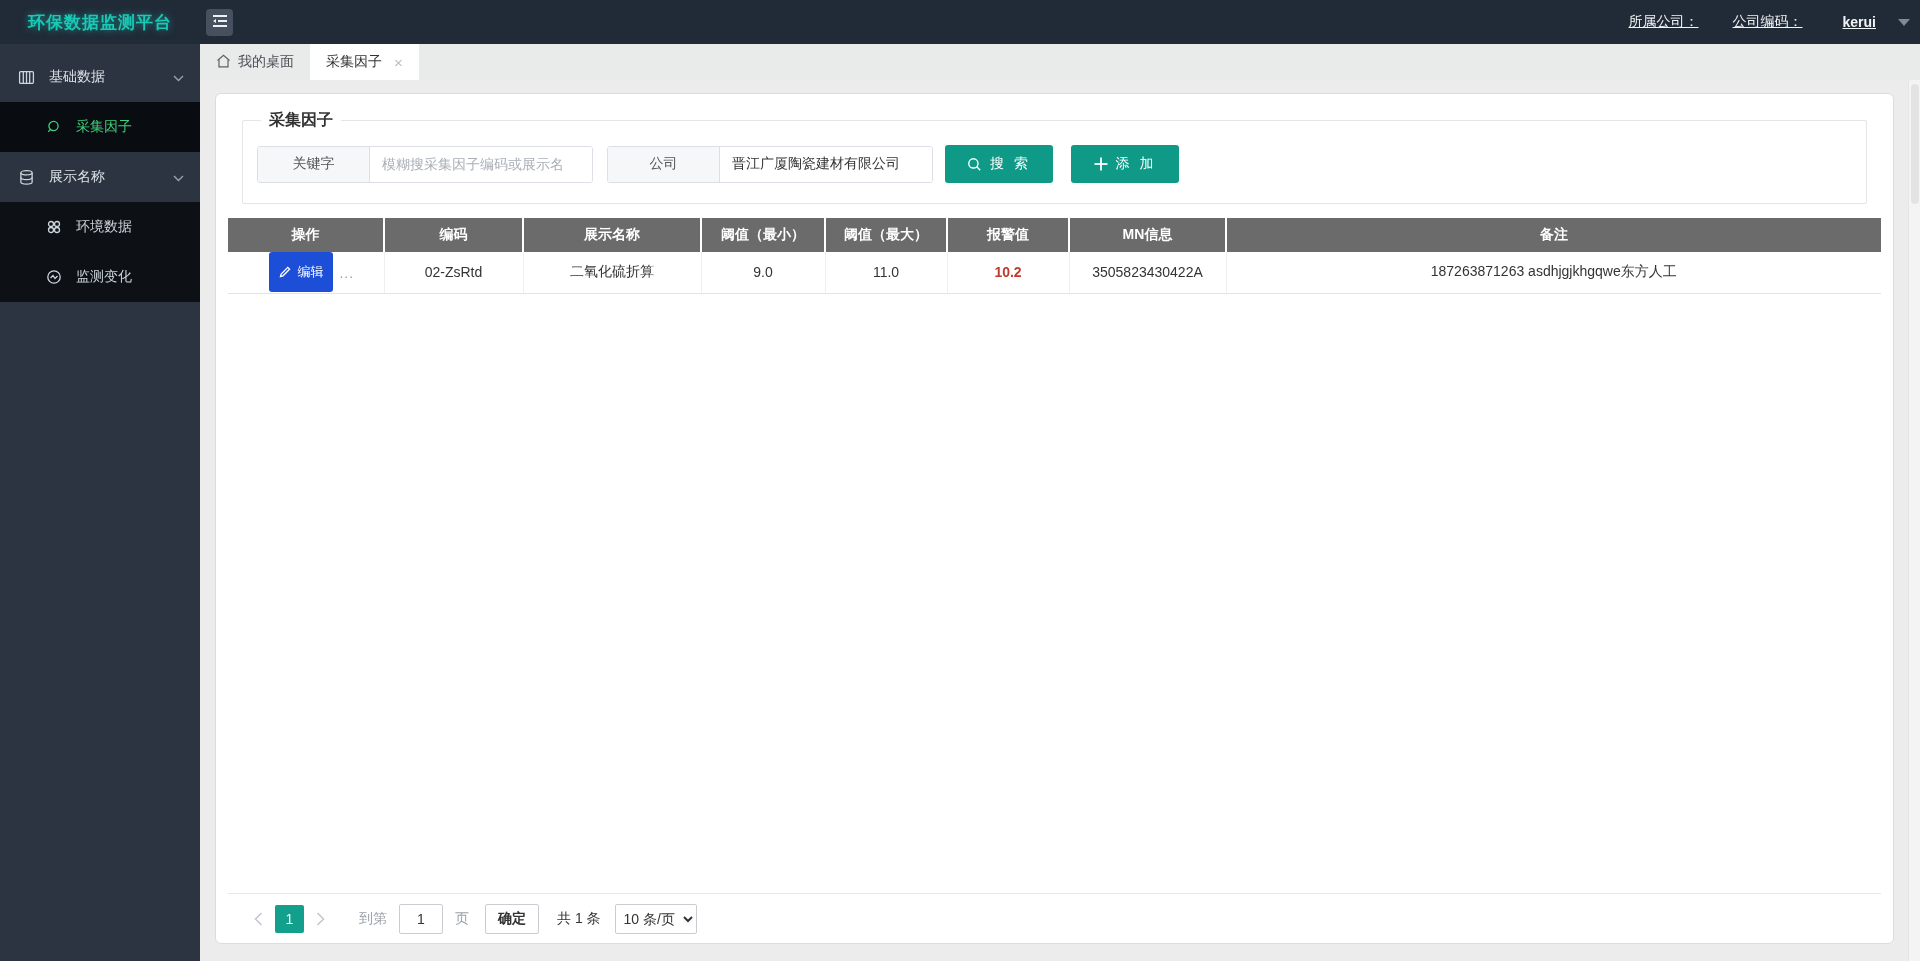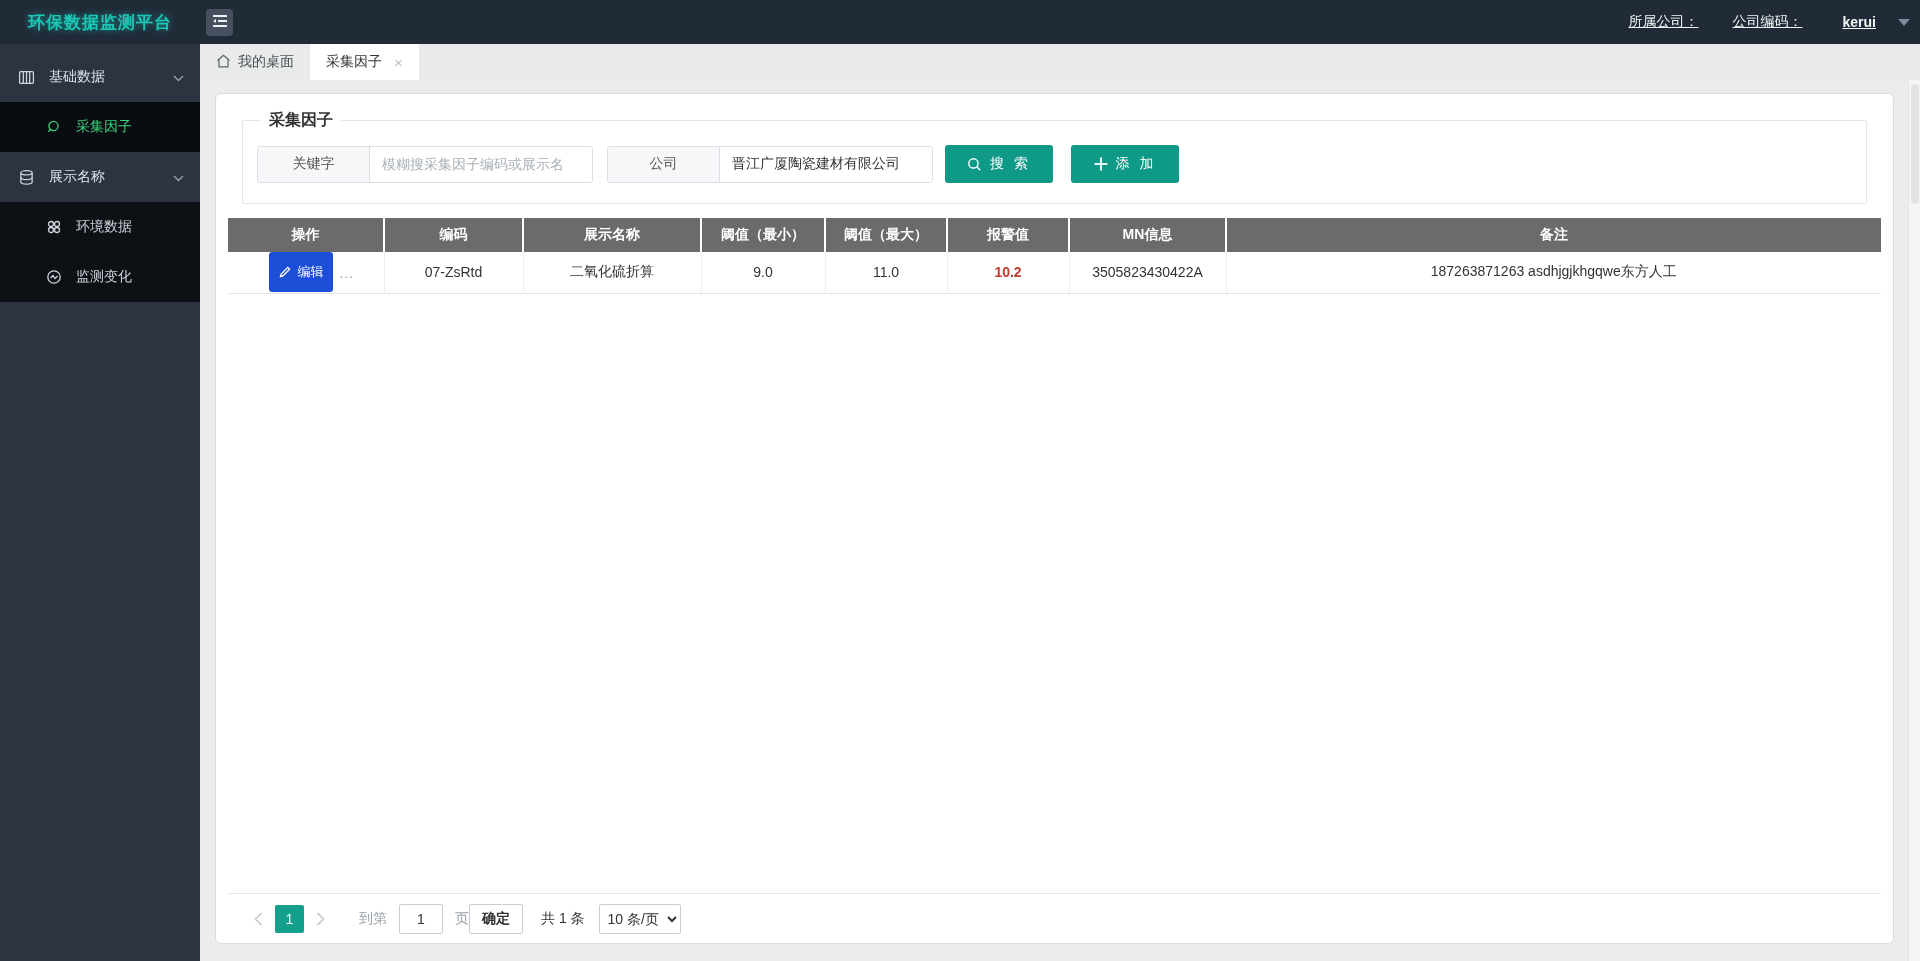--- a/index.html
+++ b/index.html
@@ -87,21 +87,21 @@
   
   .pager { border-top:1px solid #e8e8e8; height:50px; flex:0 0 50px; display:flex; align-items:center;
            padding-left:20px; font-size:14px; color:#333; }
   .pg-arrow { color:#c3c8cf; display:flex; align-items:center; padding:0 6px; cursor:default; }
   .pg-num { width:29px; height:28px; background:#12a08d; color:#fff; border-radius:2px; display:flex;
             align-items:center; justify-content:center; margin:0 6px; font-size:14px; cursor:pointer; }
   .pg-goto { color:#9aa1a8; margin-left:28px; }
   .pg-input { width:44px; height:30px; border:1px solid #c9ccd1; border-radius:2px; text-align:center;
               font-size:14px; color:#333; margin:0 12px; outline:none; font-family:inherit; }
   .pg-unit { color:#9aa1a8; }
-  .pg-confirm { height:30px; padding:0 12px; background:#fff; border:1px solid #c9ccd1;
+  .pg-confirm { height:30px; padding:0 12px; margin-left:16px; background:#fff; border:1px solid #c9ccd1;
                 border-radius:2px; font-size:14px; font-weight:bold; color:#333; cursor:pointer; font-family:inherit; }
   .pg-total { margin-left:18px; }
   .pg-size { height:30px; margin-left:14px; border:1px solid #c9ccd1; border-radius:2px; font-size:14px;
              color:#333; padding:0 4px; background:#fff; font-family:inherit; }
 </style>
 </head>
 <body>
 
 <div class="topbar">
   <div class="brand">
@@ -269,21 +269,21 @@
             <tbody>
               <tr>
                 <td class="op-cell">
                   <button class="btn-edit">
                     <svg width="12" height="12" viewBox="0 0 12 12" fill="none" stroke="#fff" stroke-width="1.3">
                       <path d="M1.5 10.5 L2.2 8 L8.8 1.4 L10.6 3.2 L4 9.8 Z"></path>
                       </svg>
                     <span>编辑</span>
                   </button><span class="op-more">...</span>
                 </td>
-                <td>07-ZsRtd</td>
+                <td>02-ZsRtd</td>
                 <td>二氧化硫折算</td>
                 <td>9.0</td>
                 <td>11.0</td>
                 <td><span class="alarm-val">10.2</span></td>
                 <td>3505823430422A</td>
                 <td>187263871263 asdhjgjkhgqwe东方人工</td>
               </tr>
             </tbody>
           </table>
         </div>

